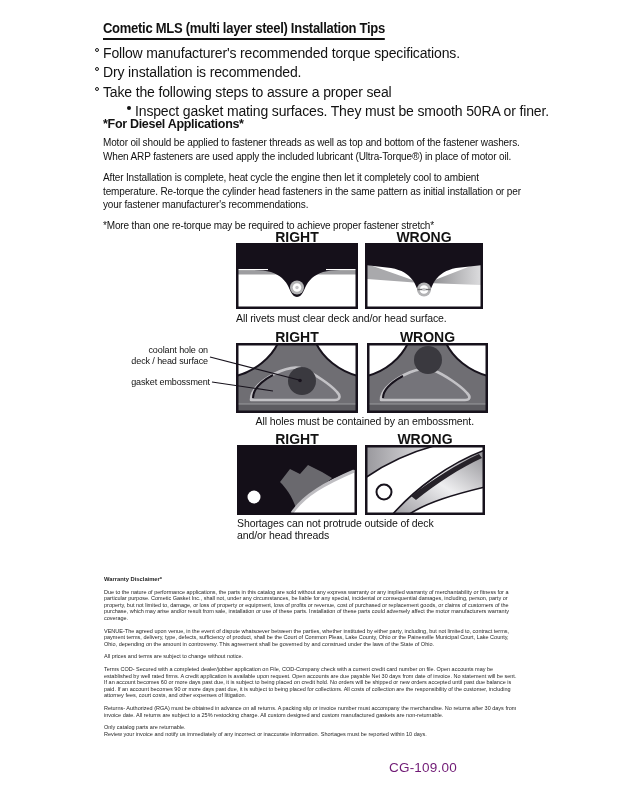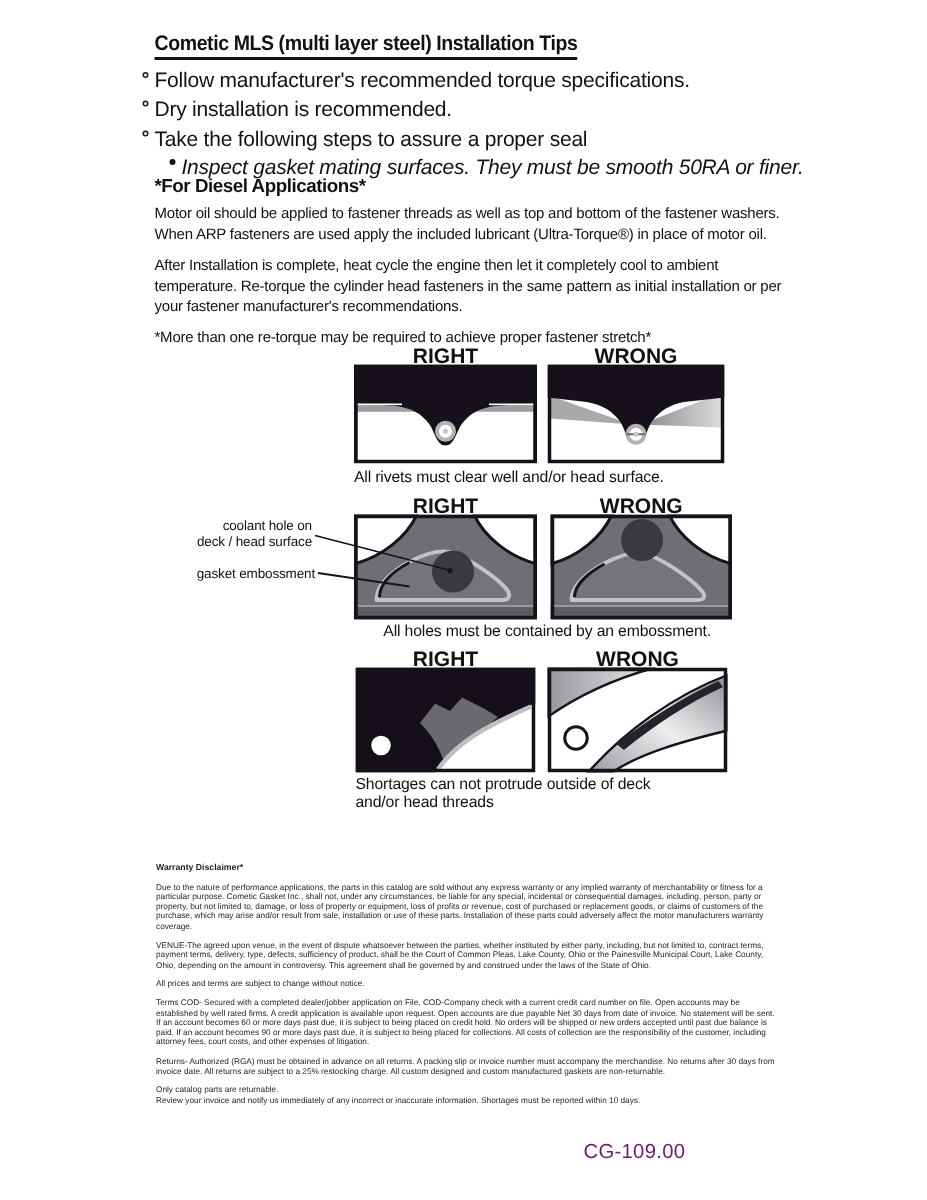--- a/index.html
+++ b/index.html
@@ -14,21 +14,21 @@
     left:103px; top:20px; font-size:14px; font-weight:bold;
     letter-spacing:-0.3px; white-space:nowrap;
     border-bottom:2px solid #121212; padding-bottom:2px;
     transform:scaleX(0.93); transform-origin:left top;
   }
 
   .bullets { left:95px; top:45px; font-size:14px; letter-spacing:-0.15px; }
   .brow { display:flex; align-items:flex-start; margin-bottom:3.4px; }
   .odot { width:4px; height:4px; border:1px solid #1a1a1a; border-radius:50%; margin:3px 4px 0 0; flex:none; }
   .fdot { width:4px; height:4px; background:#121212; border-radius:50%; margin:3px 4px 0 0; flex:none; }
-  .sub { margin-left:18px;font-style:italic; }
+  .sub { margin-left:32px; }
 
   .diesel { left:103px; top:118px; width:420px; font-size:10px; line-height:13.4px; letter-spacing:-0.15px; }
   .diesel h2 { font-size:12.5px; letter-spacing:-0.3px; margin-bottom:5px; }
   .diesel p { margin-bottom:8px; }
 
   .dgroup { position:absolute; }
   .dlabels { display:flex; height:14px; }
   .dlabel { font-size:14px; font-weight:bold; text-align:center; }
   .dboxes { display:flex; }
   .dboxes svg { display:block; }
@@ -104,21 +104,21 @@
       <path d="M116,19 L62,40 L116,42 Z" fill="url(#gw1)"></path>
       <path d="M0,0 H118 V22 L91,25 C81,27 75,31 70,37.5 C66,43 65,53 59,53 C53,53 52,43 48,37.5 C43,31 37,27 26,25 L0,22 Z" fill="#15101a"></path>
       <rect x="2" y="52" width="114" height="12" fill="#ffffff"></rect>
       <circle cx="59" cy="46.5" r="7" fill="#b3b3b5"></circle>
       <circle cx="59" cy="46.5" r="4.3" fill="#ffffff"></circle>
       <rect x="52.5" y="45.8" width="13" height="1.4" fill="#6e6e70"></rect>
       <circle cx="59" cy="46.5" r="1.7" fill="#c7c7c9"></circle>
       <rect x="1.25" y="1.25" width="115.5" height="63.5" fill="none" stroke="#15101a" stroke-width="2.5"></rect>
     </svg>
   </div>
-  <div class="caption">All rivets must clear well and/or head surface.</div>
+  <div class="caption">All rivets must clear deck and/or head surface.</div>
 </div>
 
 <div class="dgroup" style="left:110px; top:329px; width:380px;">
   <div class="dlabels" style="margin-left:126px;">
     <div class="dlabel" style="width:122px;">RIGHT</div>
     <div class="dlabel" style="width:121px; margin-left:9px;">WRONG</div>
   </div>
   <div class="dboxes" style="margin-left:126px; gap:9px;">
     <svg width="122" height="70" viewBox="0 0 122 70">
       <rect width="122" height="70" fill="#6f6e73"></rect>

